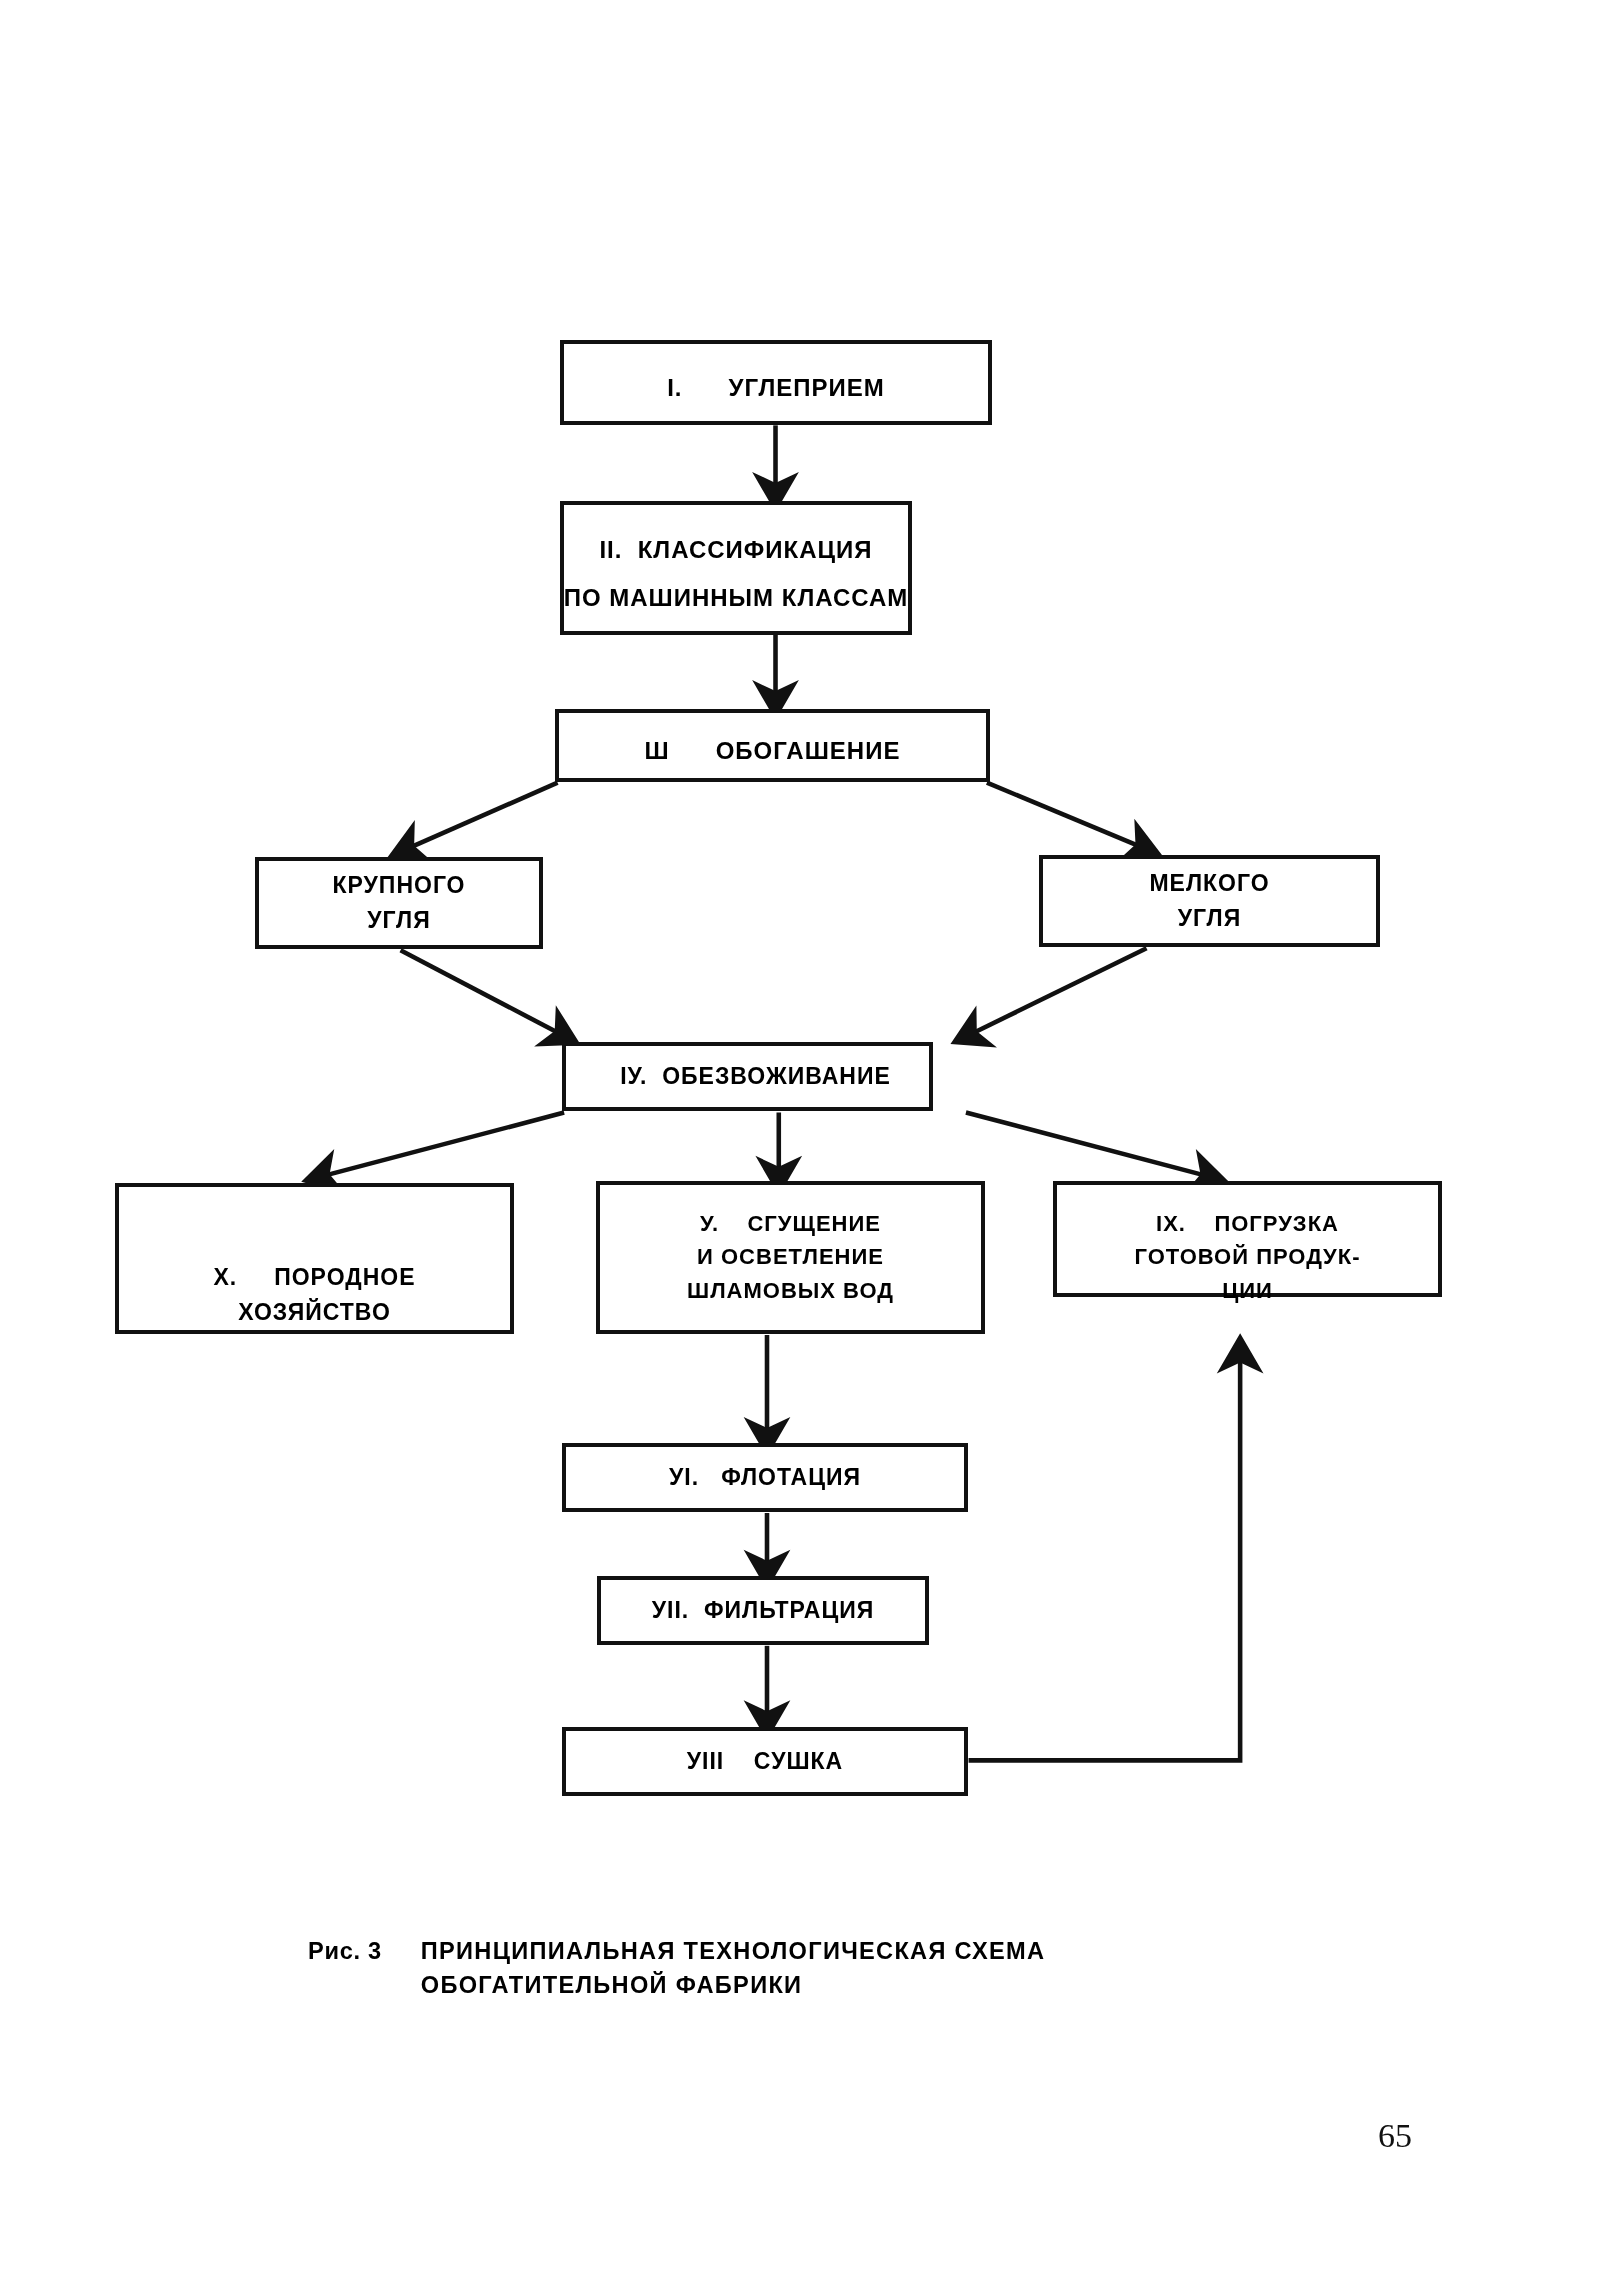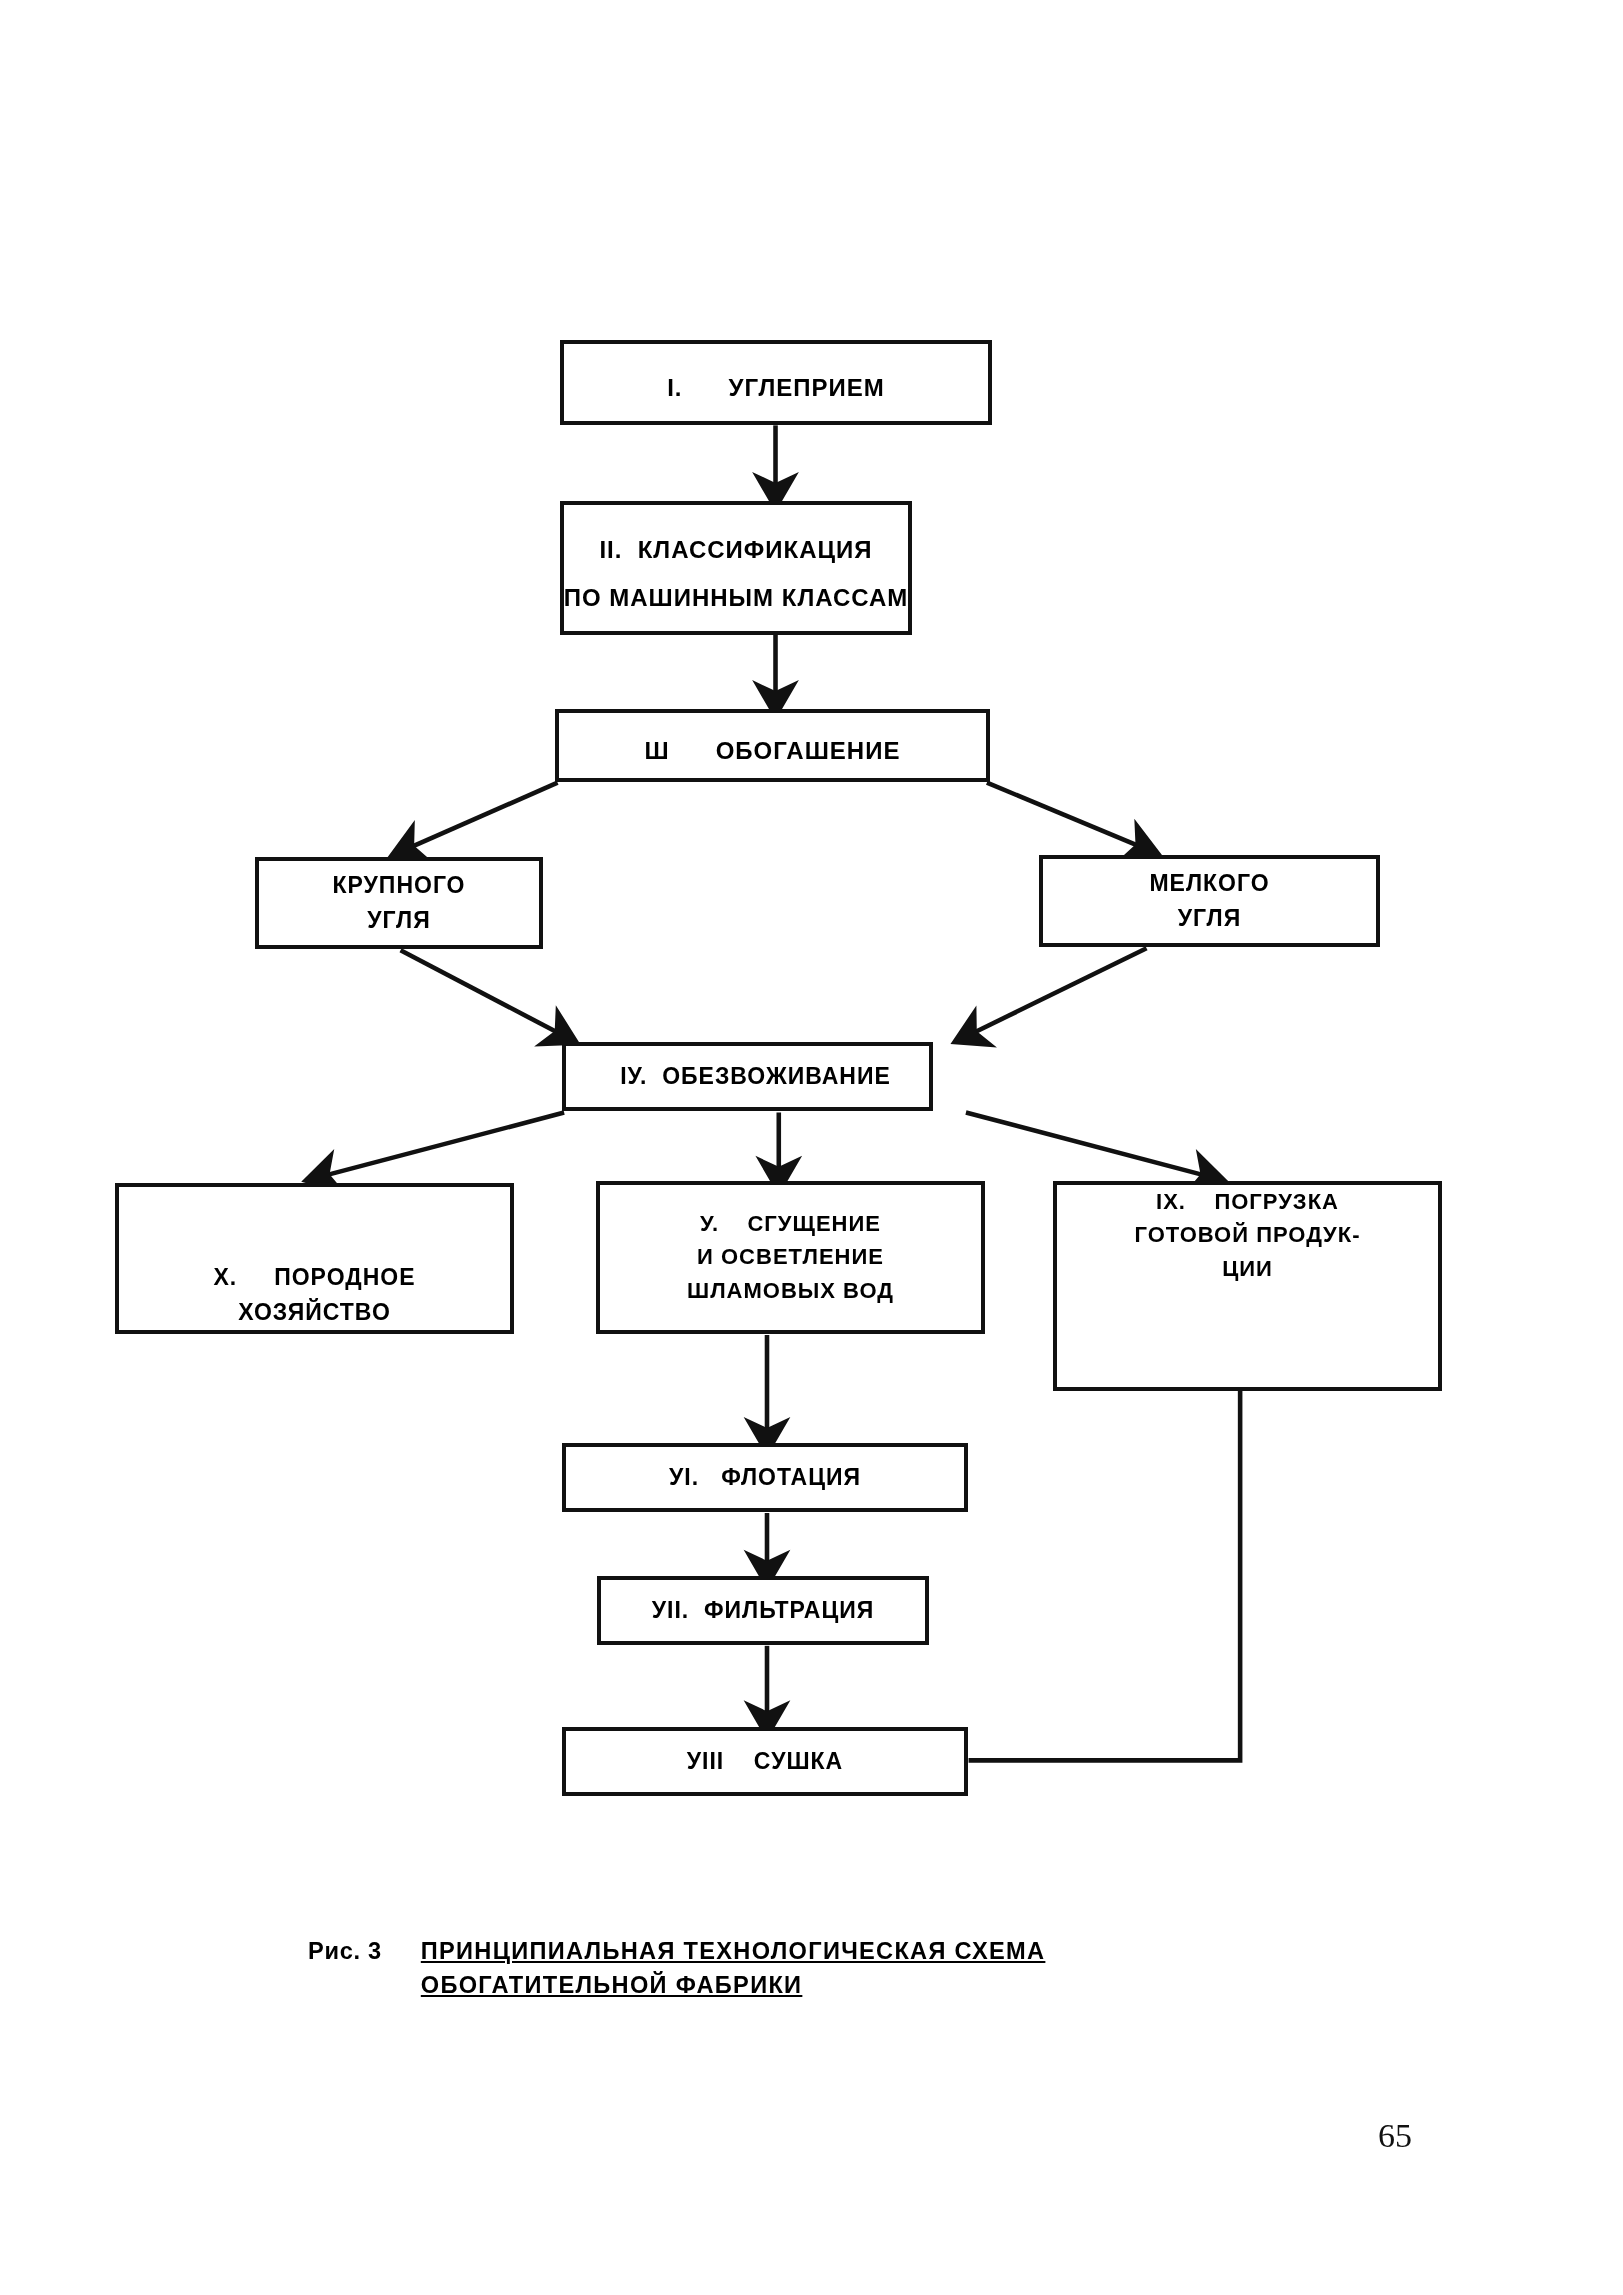--- a/index.html
+++ b/index.html
@@ -78,21 +78,20 @@
   }
   #caption .cap-text {
     font-size: 23.6px;
     font-weight: 700;
     letter-spacing: 1.3px;
     line-height: 1.45;
   }
   #caption .cap-text .line {
     display: block;
     white-space: pre;
-    text-decoration: underline;
   }
 
   #page-number {
     position: absolute;
     left: 1378px;
     top: 2117px;
     font-family: "Liberation Serif", serif;
     font-size: 34px;
     color: #111111;
   }
@@ -170,21 +169,21 @@
     <span class="line">X.     ПОРОДНОЕ</span>
     <span class="line">ХОЗЯЙСТВО</span>
   </div>
 
   <div class="node t-sm" style="left:596px; top:1181px; width:389px; height:153px; justify-content:flex-start; padding-top:22px;">
     <span class="line">У.    СГУЩЕНИЕ</span>
     <span class="line">И ОСВЕТЛЕНИЕ</span>
     <span class="line">ШЛАМОВЫХ ВОД</span>
   </div>
 
-  <div class="node t-sm" style="left:1053px; top:1181px; width:389px; height:210px; justify-content:flex-start; ">
+  <div class="node t-sm" style="left:1053px; top:1181px; width:389px; height:116px; justify-content:flex-start; padding-top:22px;">
     <span class="line">IX.    ПОГРУЗКА</span>
     <span class="line">ГОТОВОЙ ПРОДУК-</span>
     <span class="line">ЦИИ</span>
   </div>
 
   <div class="node t-md" style="left:562px; top:1443px; width:406px; height:69px;">
     <span class="line">УI.   ФЛОТАЦИЯ</span>
   </div>
 
   <div class="node t-md" style="left:562px; top:1576px; width:332px; height:69px;margin-left:35px;">

